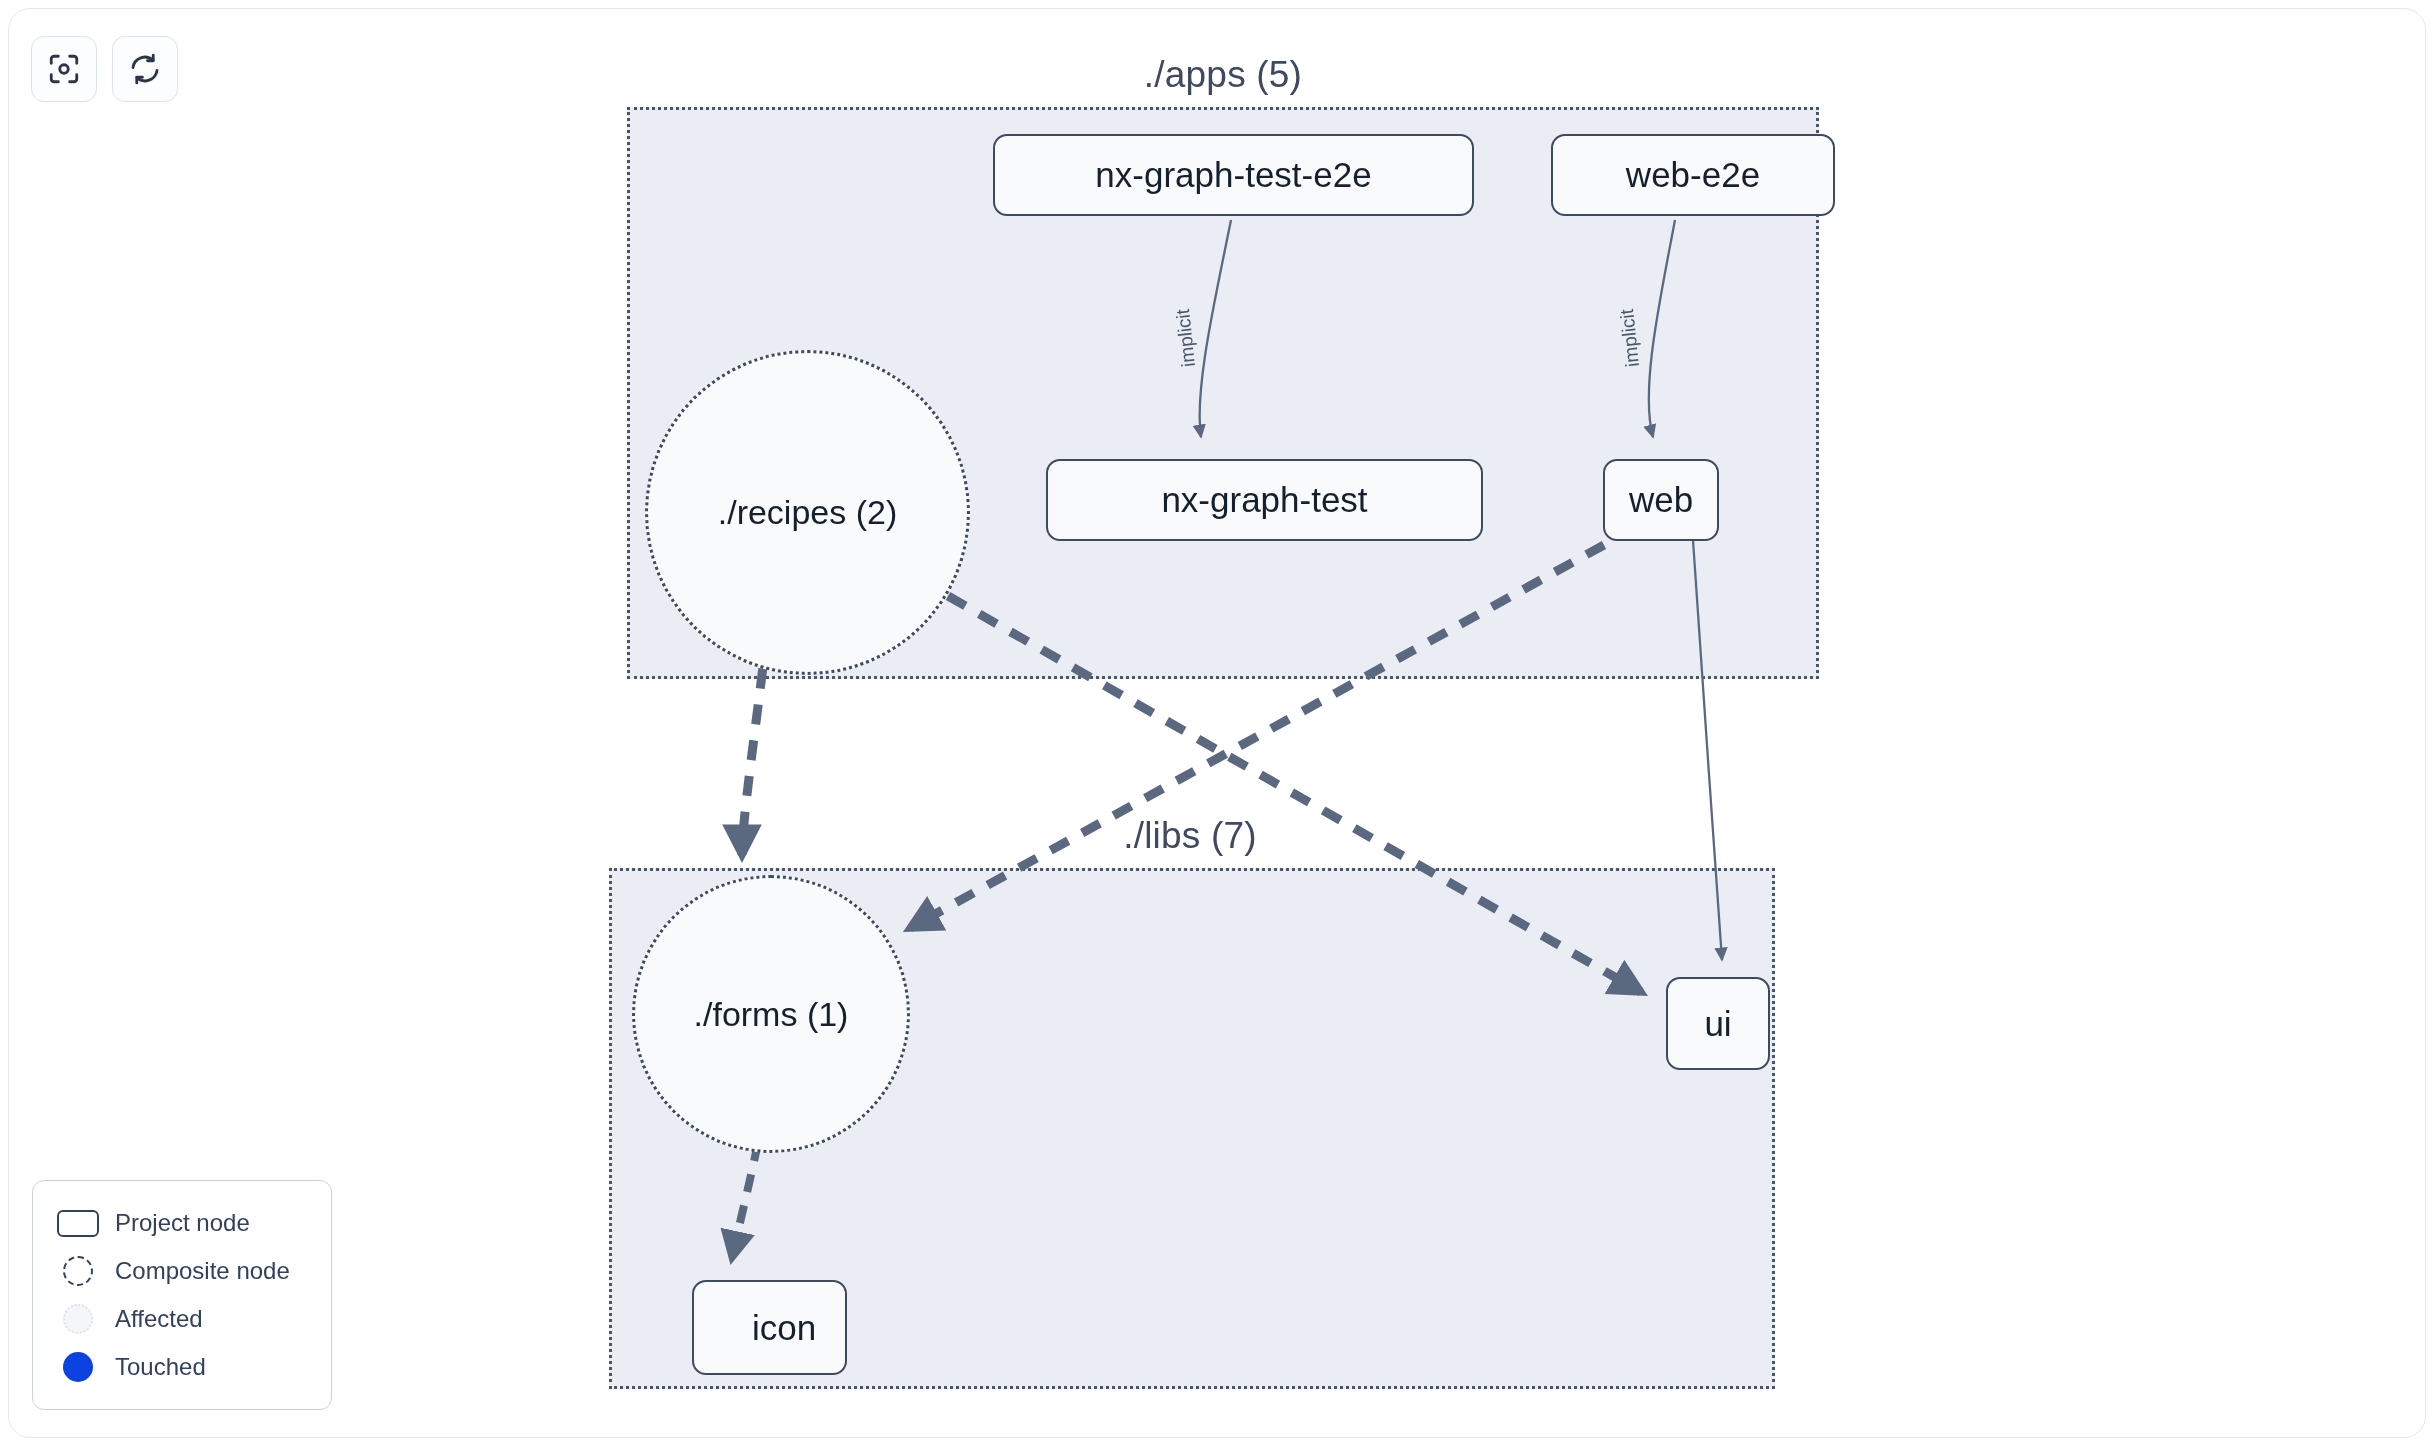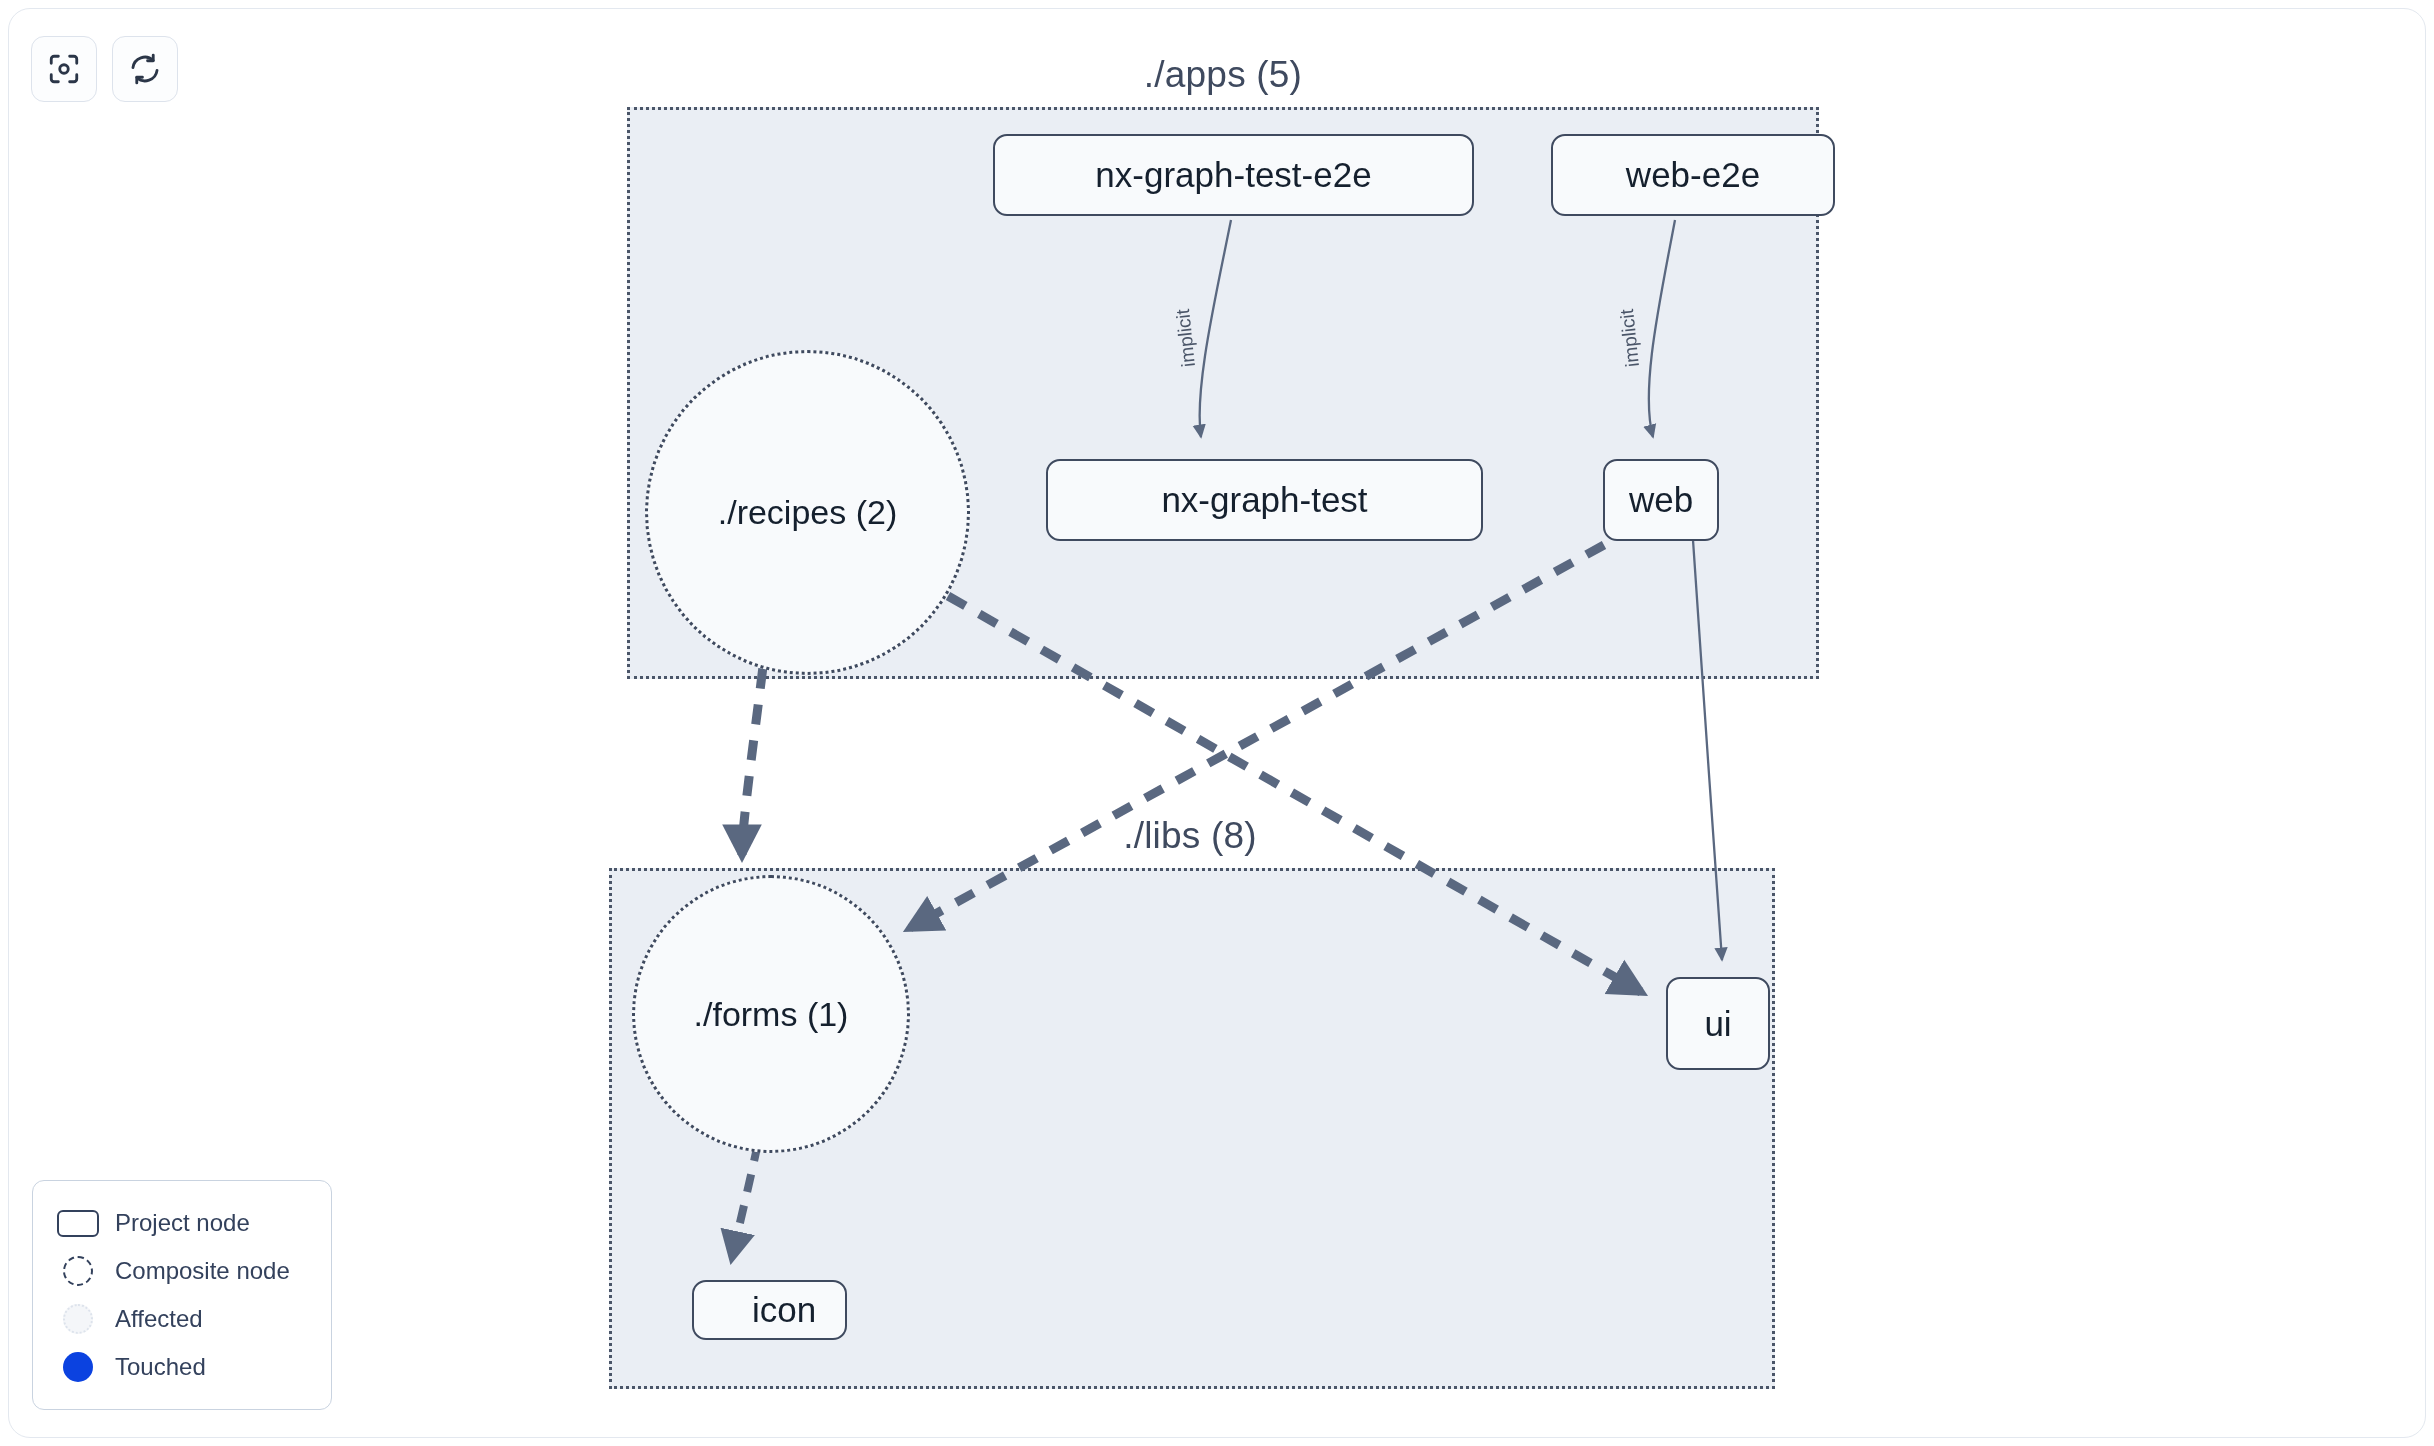--- a/index.html
+++ b/index.html
@@ -222,21 +222,21 @@
       </span>
     </div>
   </div>
 
   <div class="graph">
 
     <div class="group-box" style="left:627px; top:107px; width:1192px; height:572px;"></div>
     <div class="group-label" style="left:1113px; top:54px; width:220px;">./apps (5)</div>
 
     <div class="group-box" style="left:609px; top:868px; width:1166px; height:521px;"></div>
-    <div class="group-label" style="left:1090px; top:815px; width:200px;">./libs (8)</div>
+    <div class="group-label" style="left:1090px; top:815px; width:200px;">./libs (7)</div>
 
     <svg class="edges-layer" viewBox="0 0 2434 1446" width="2434" height="1446">
       <defs>
         <marker id="ah-thin" markerWidth="7" markerHeight="7" refX="5.4" refY="3.2" orient="auto" markerUnits="strokeWidth">
           <path d="M0,0.3 L6.2,3.2 L0,6.1 Z" fill="#5a6880"></path>
         </marker>
         <marker id="ah-thick" markerWidth="4.6" markerHeight="4.6" refX="3.4" refY="2.3" orient="auto" markerUnits="strokeWidth">
           <path d="M0,0.1 L4.3,2.3 L0,4.5 Z" fill="#5a6880"></path>
         </marker>
       </defs>
@@ -280,21 +280,21 @@
     </div>
 
     <div class="composite" style="left:632px; top:875px; width:278px; height:278px;">
       <span>./forms (1)</span>
     </div>
 
     <div class="node" style="left:1666px; top:977px; width:104px; height:93px;">
       <span>ui</span>
     </div>
 
-    <div class="node" style="left:692px; top:1280px; width:155px; height:60px;padding-left:29px;">
+    <div class="node" style="left:692px; top:1280px; width:155px; height:95px;padding-left:29px;">
       <span>icon</span>
     </div>
 
   </div>
 
   <div class="legend">
     <div class="legend-row">
       <span class="legend-swatch">
         <span class="sw-project"></span>
       </span>

